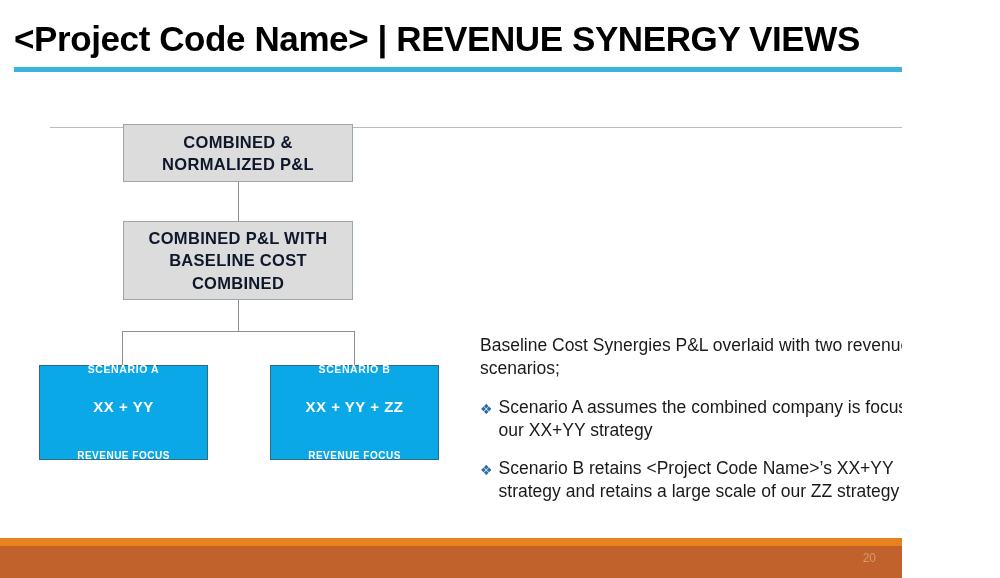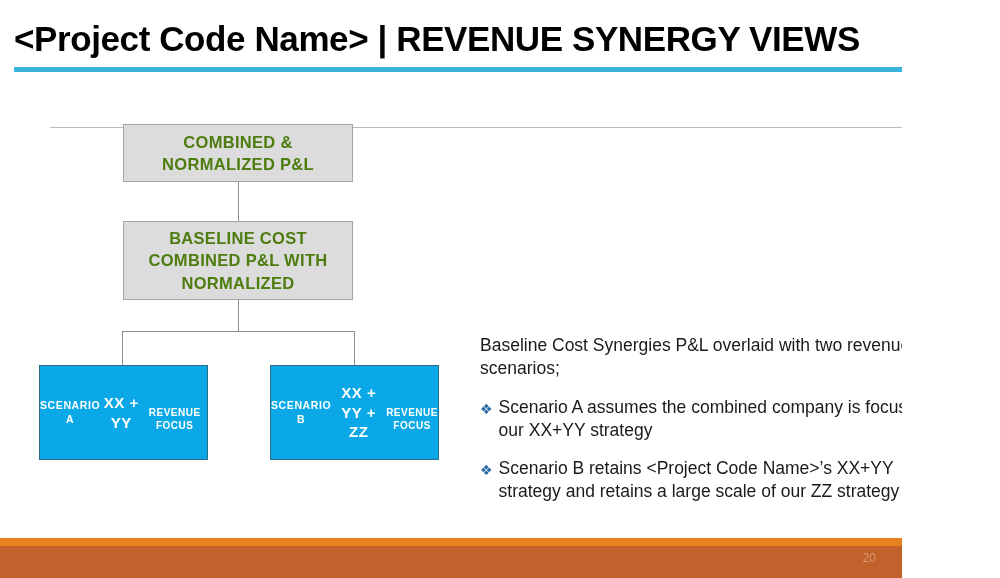--- a/index.html
+++ b/index.html
@@ -70,37 +70,38 @@
   }
   .node-gray {
     position: absolute;
     background: #DCDCDC;
     border: 1px solid #9BA7B0;
     box-sizing: border-box;
     display: flex;
     align-items: center;
     justify-content: center;
     text-align: center;
-    color: #4d7c0f;
+    color: #0f172a;
     font-weight: bold;
     font-size: 16.5px;
     line-height: 1.35;
     letter-spacing: 0.3px;
   }
   .node-blue {
     position: absolute;
     background: #0AA8E6;
     border: 1px solid #2E6C86;
     box-sizing: border-box;
     display: flex;
-    flex-direction: row;
+    flex-direction: column;
     align-items: center;
     justify-content: center;
     text-align: center;
     color: #FFFFFF;
+    gap: 20px;
   }
   .blue-line-1 {
     font-size: 10.5px;
     font-weight: bold;
     letter-spacing: 0.6px;
     line-height: 1.3;
   }
   .blue-line-2 {
     font-size: 15px;
     font-weight: bold;
@@ -198,23 +199,23 @@
       <div>
         <div>COMBINED &amp;</div>
         <div>NORMALIZED P&amp;L</div>
       </div>
     </div>
 
     <div class="conn-v" style="left:238px; top:182px; height:39px;"></div>
 
     <div class="node-gray" style="left:123px; top:221px; width:230px; height:79px;">
       <div>
+        <div>COMBINED P&amp;L WITH</div>
         <div>BASELINE COST</div>
-        <div>COMBINED P&amp;L WITH</div>
-        <div>NORMALIZED</div>
+        <div>COMBINED</div>
       </div>
     </div>
 
     <div class="conn-v" style="left:238px; top:300px; height:32px;"></div>
     <div class="conn-h" style="left:122px; top:331px; width:233px;"></div>
     <div class="conn-v" style="left:122px; top:331px; height:34px;"></div>
     <div class="conn-v" style="left:354px; top:331px; height:34px;"></div>
 
     <div class="node-blue" style="left:39px; top:365px; width:169px; height:95px;">
       <div class="blue-line-1">SCENARIO A</div>

